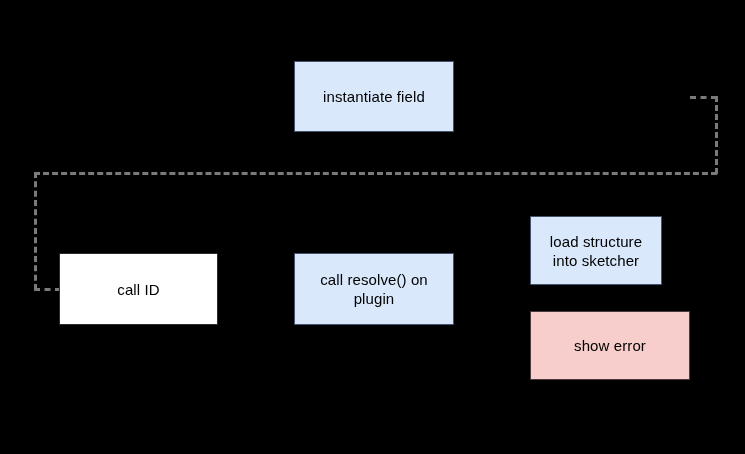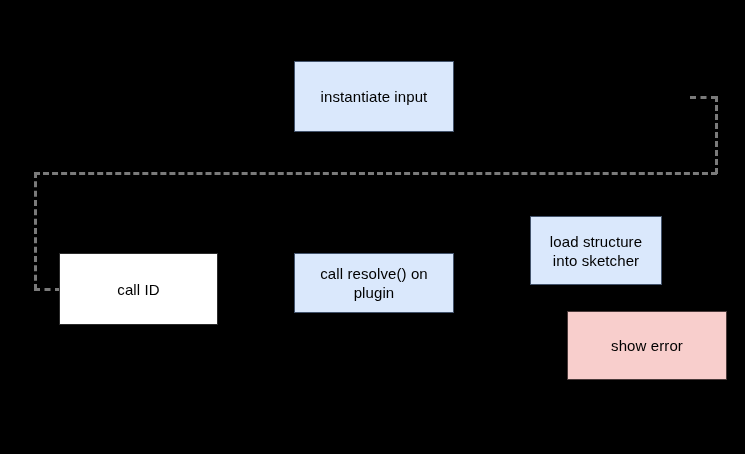--- a/index.html
+++ b/index.html
@@ -51,26 +51,26 @@
 <body>
 
 <div id="canvas">
 
   <div class="edge-seg edge-h" style="left:690px; top:96px; width:27px;"></div>
   <div class="edge-seg edge-v" style="left:715px; top:96px; height:78px;"></div>
   <div class="edge-seg edge-h" style="left:34px; top:172px; width:683px;"></div>
   <div class="edge-seg edge-v" style="left:34px; top:172px; height:118px;"></div>
   <div class="edge-seg edge-h" style="left:34px; top:288px; width:27px;"></div>
 
-  <div class="node fill-blue" style="left:294px; top:61px; width:160px; height:71px;">instantiate input</div>
+  <div class="node fill-blue" style="left:294px; top:61px; width:160px; height:71px;">instantiate field</div>
 
 
   <div class="node fill-white" style="left:59px; top:253px; width:159px; height:72px;">call ID</div>
 
-  <div class="node fill-blue" style="left:294px; top:253px; width:160px; height:60px;">call resolve() on
+  <div class="node fill-blue" style="left:294px; top:253px; width:160px; height:72px;">call resolve() on
 plugin</div>
 
   <div class="node fill-blue" style="left:530px; top:216px; width:132px; height:69px;">load structure
 into sketcher</div>
 
-  <div class="node fill-pink" style="left:530px; top:311px; width:160px; height:69px;margin-left:37px;">show error</div>
+  <div class="node fill-pink" style="left:530px; top:311px; width:160px; height:69px;">show error</div>
 
 </div>
 
 </body></html>

